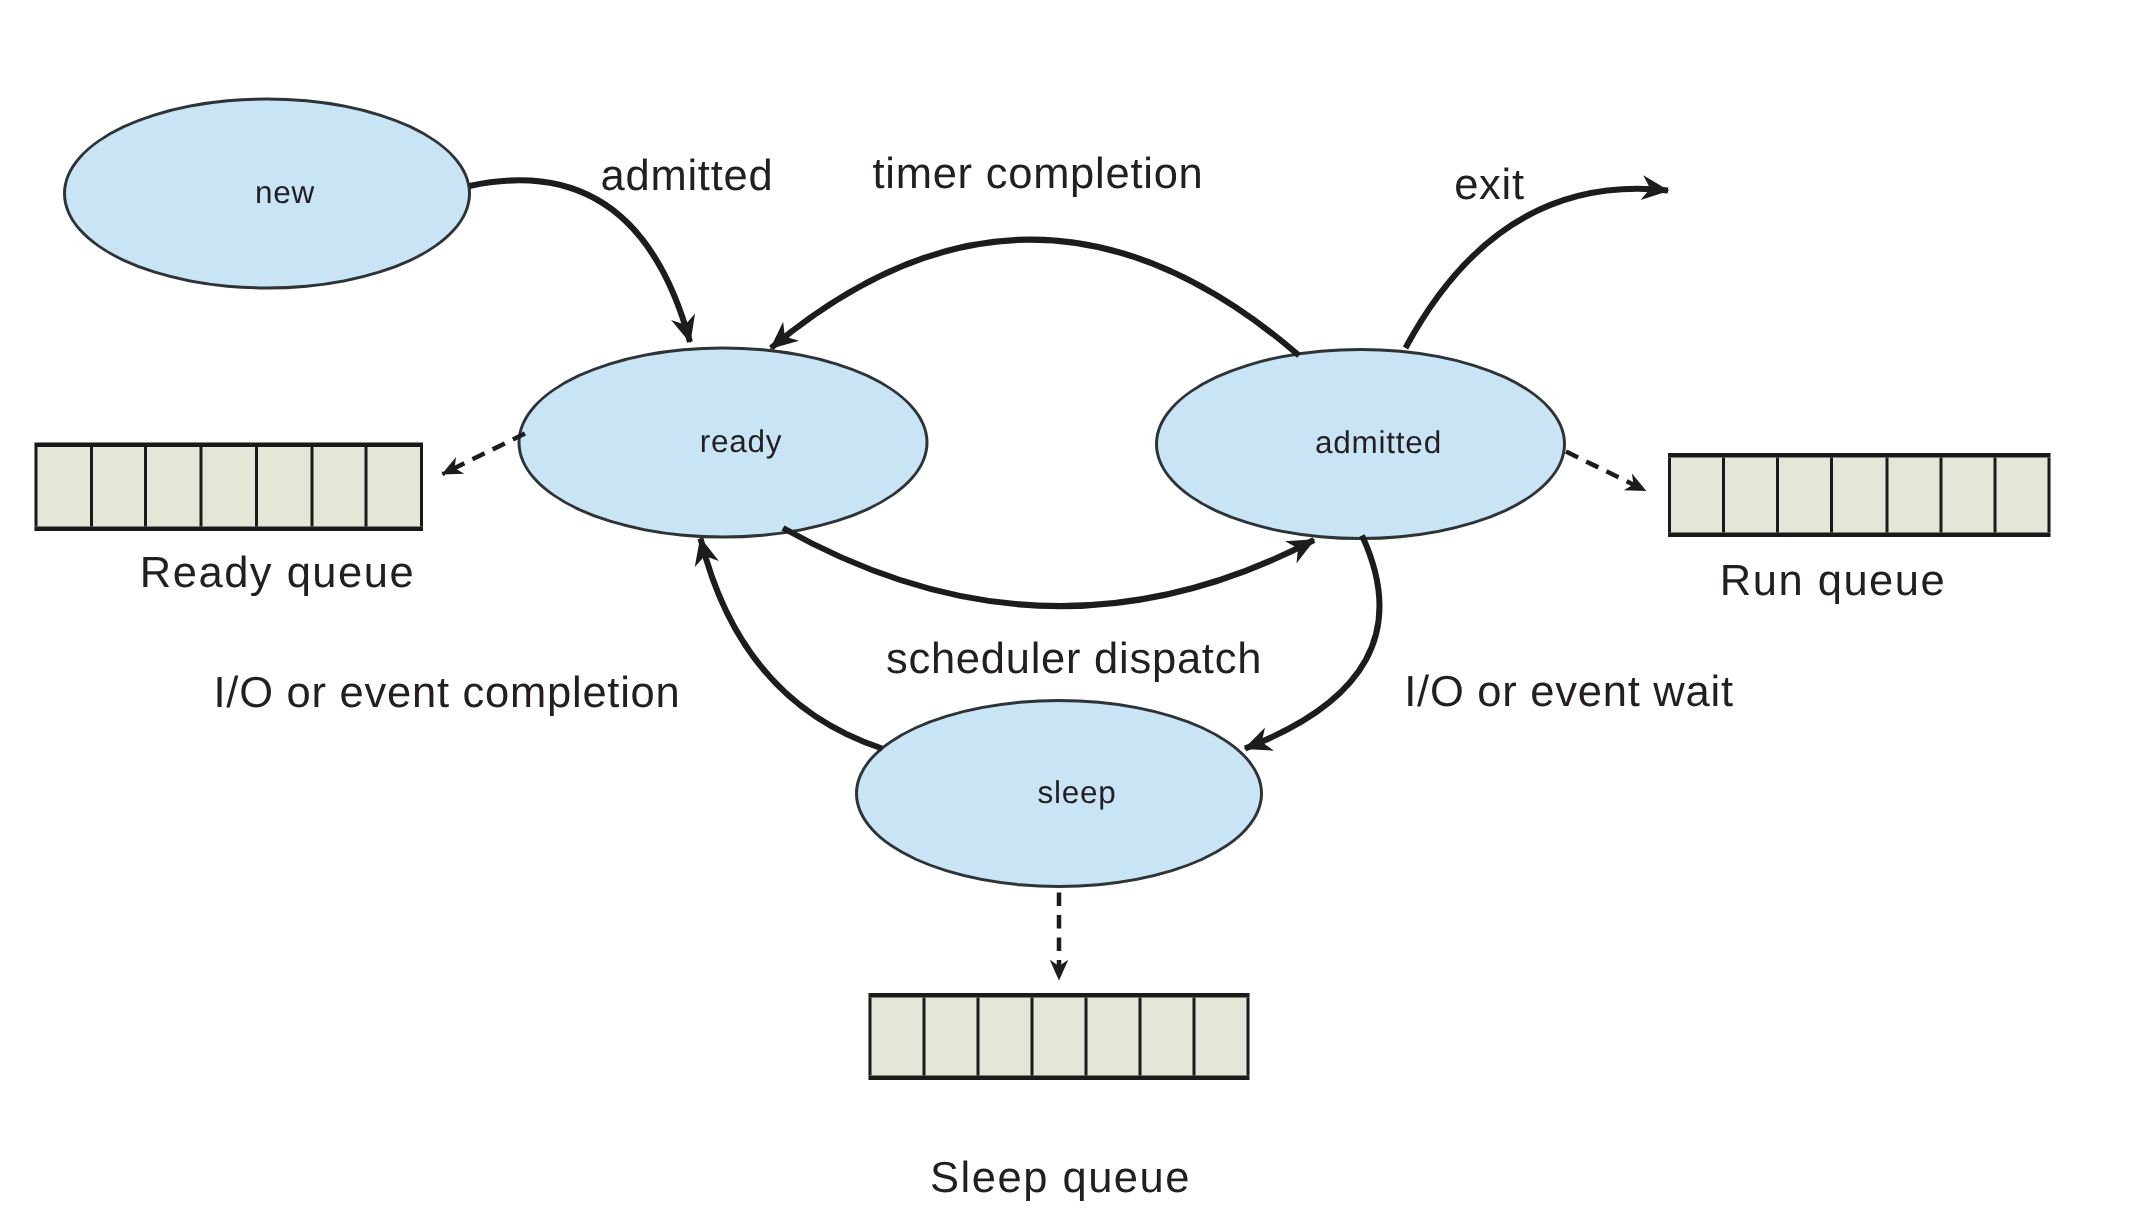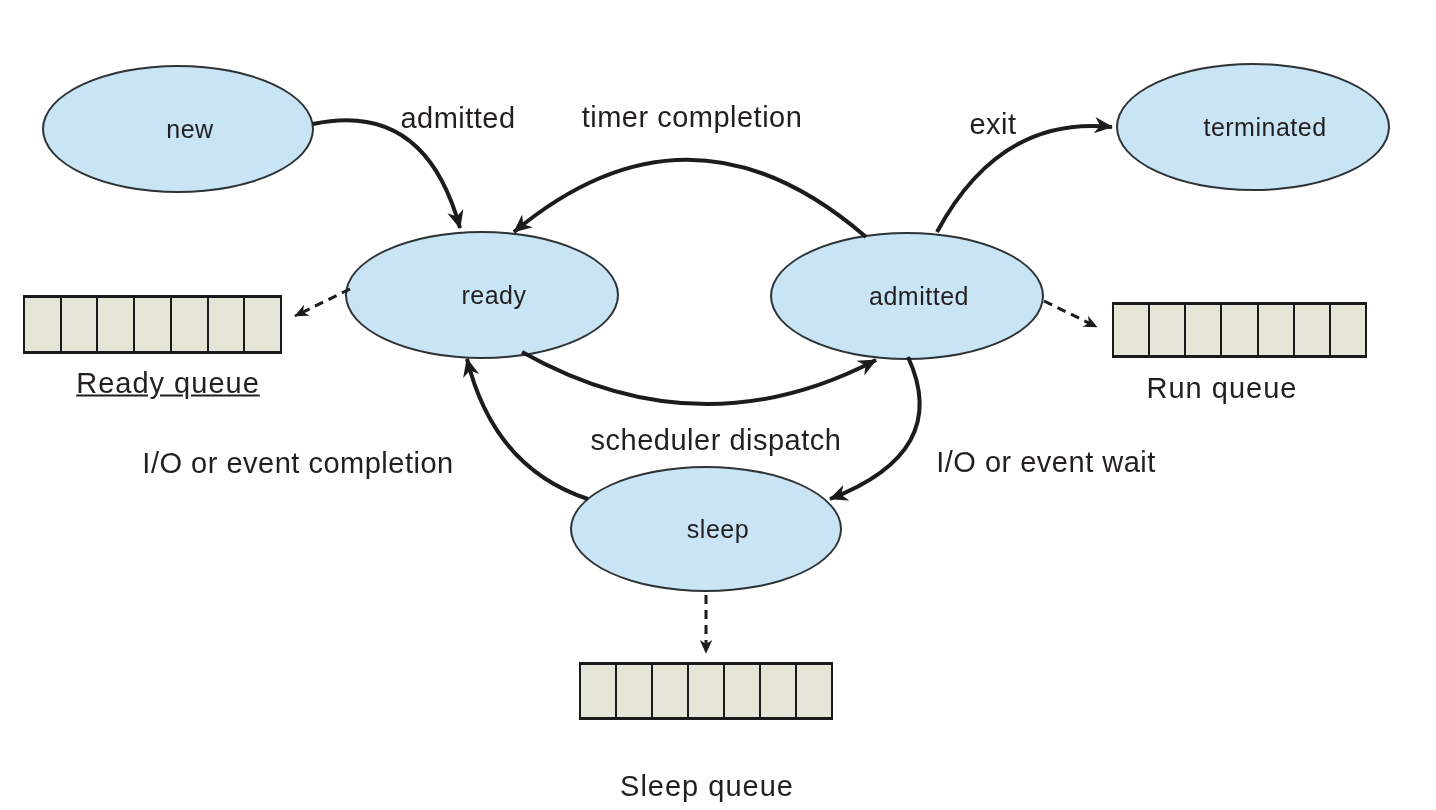--- a/index.html
+++ b/index.html
@@ -6,21 +6,21 @@
     --background:#ffffff; --state-fill:#c8e4f5; --state-stroke:#2e3336;
     --queue-fill:#e5e6d8; --queue-stroke:#1a1a1a; --arrow:#1c1c1c; --text:#231f20;
   }
   html,body{margin:0;padding:0;}
   body{font-family:"Liberation Sans", sans-serif; background:#fff;}
   #canvas{position:relative; width:1436px; height:810px; background:var(--background); overflow:hidden;}
 
   .state{position:absolute; transform:translate(-50%,-50%); background:var(--state-fill);
          border:2.5px solid var(--state-stroke); border-radius:50%;
          display:flex; align-items:center; justify-content:center; z-index:2;}
-  .state span{font-size:25px; color:var(--text); letter-spacing:0.5px;margin-left:24px;}
+  .state span{font-size:21px; color:var(--text); letter-spacing:0.5px;margin-left:24px;}
 
   #edges{position:absolute; left:0; top:0; z-index:3; pointer-events:none;}
   .edge{fill:none; stroke:var(--arrow); stroke-width:4;}
   .edge.dashed{stroke-width:3; stroke-dasharray:9 6;}
   .ahead{fill:var(--arrow);}
 
   .edge-label{position:absolute; transform:translate(-50%,-50%); font-size:29px;
               color:var(--text); white-space:nowrap; z-index:4; letter-spacing:0.5px;}
 
   .queue{position:absolute; display:flex; background:var(--queue-fill);
@@ -54,44 +54,41 @@
 
   <div class="state" style="left:178px; top:129px; width:268px; height:124px;">
     <span>new</span>
   </div>
   <div class="state" style="left:482px; top:295px; width:270px; height:124px;justify-content:center;">
     <span>ready</span>
   </div>
   <div class="state" style="left:907px; top:296px; width:270px; height:124px;">
     <span>admitted</span>
   </div>
-  <div class="state" style="left:1253px; top:127px; width:270px; height:124px;">
-    <span>terminated</span>
-  </div>
   <div class="state" style="left:706px; top:529px; width:268px; height:122px;">
     <span>sleep</span>
   </div>
 
   <div class="edge-label" style="left:458px; top:118px;">admitted</div>
   <div class="edge-label" style="left:692px; top:117px;">timer completion</div>
   <div class="edge-label" style="left:993px; top:124px;text-align:right;">exit</div>
   <div class="edge-label" style="left:716px; top:440px;">scheduler dispatch</div>
   <div class="edge-label" style="left:1046px; top:462px;">I/O or event wait</div>
   <div class="edge-label" style="left:298px; top:463px;">I/O or event completion</div>
 
   <div class="queue" style="left:23px; top:295px; width:259px; height:53px;">
       <div class="cell"></div>
       <div class="cell"></div>
       <div class="cell"></div>
       <div class="cell"></div>
       <div class="cell"></div>
       <div class="cell"></div>
       <div class="cell"></div>
     </div>
-  <div class="queue-label" style="left:168px; top:383px;text-decoration:underline;">Ready queue</div>
+  <div class="queue-label" style="left:185px; top:383px;">Ready queue</div>
 
   <div class="queue" style="left:1112px; top:302px; width:255px; height:50px;">
       <div class="cell"></div>
       <div class="cell"></div>
       <div class="cell"></div>
       <div class="cell"></div>
       <div class="cell"></div>
       <div class="cell"></div>
       <div class="cell"></div>
     </div>

